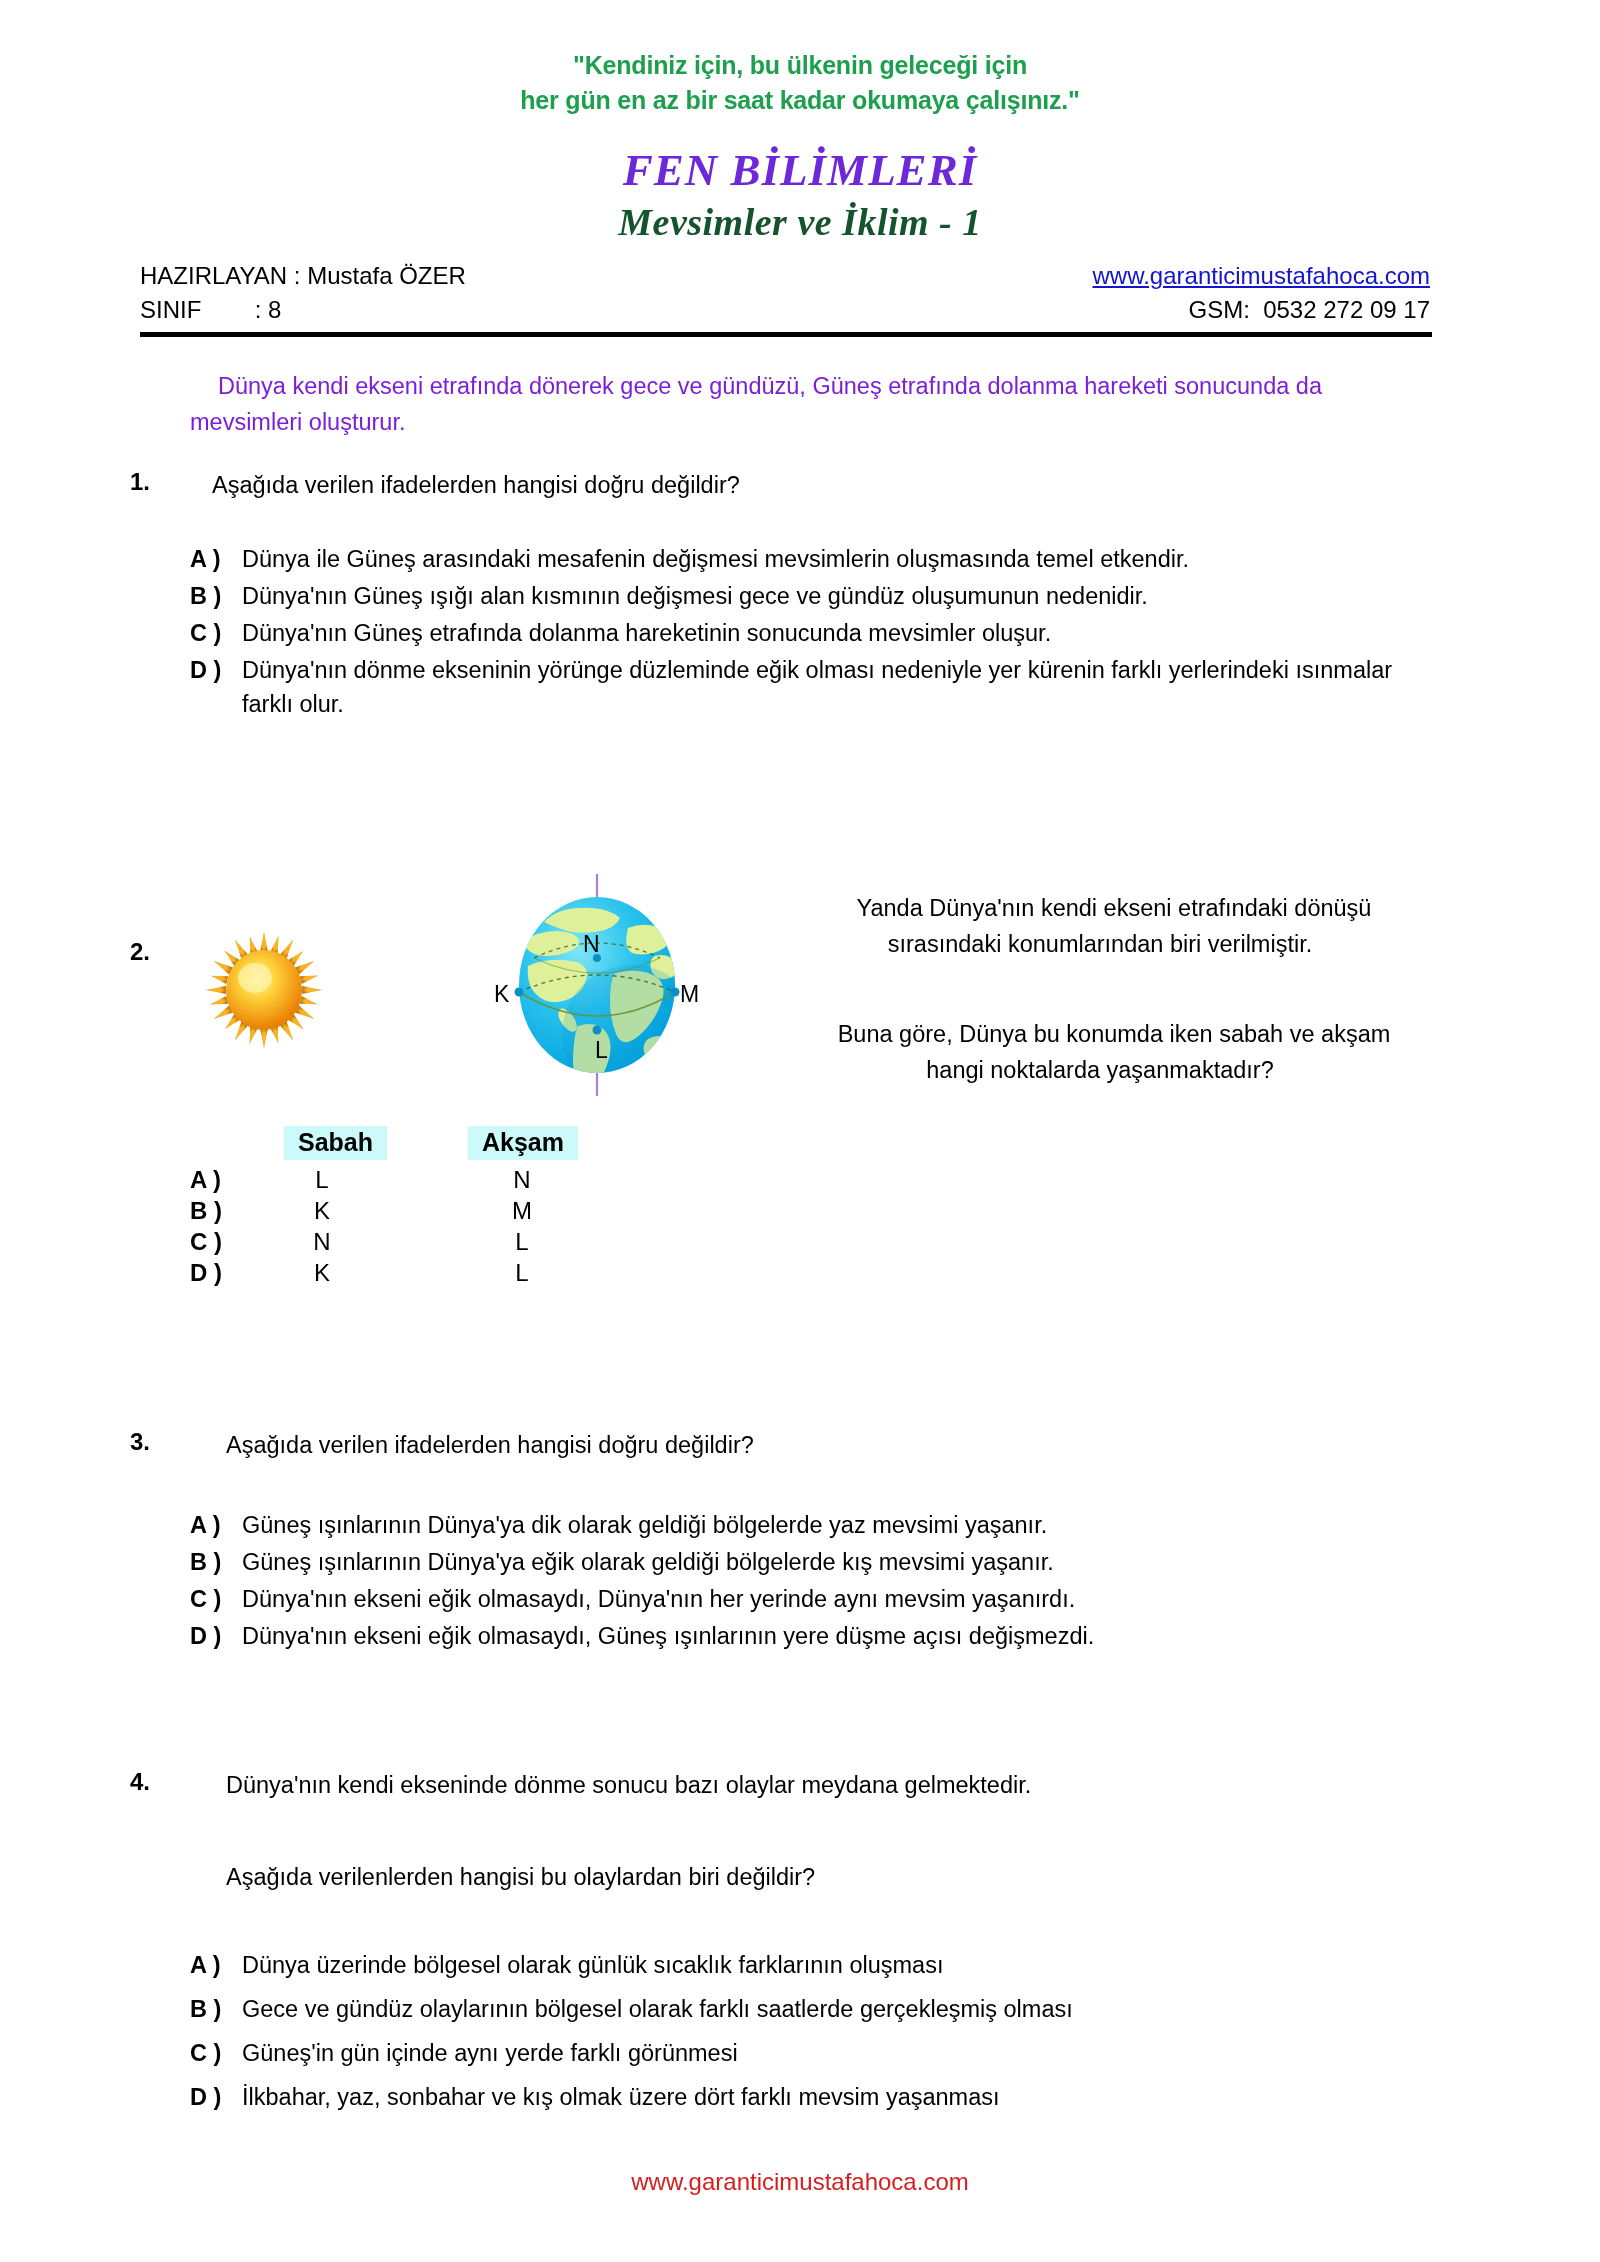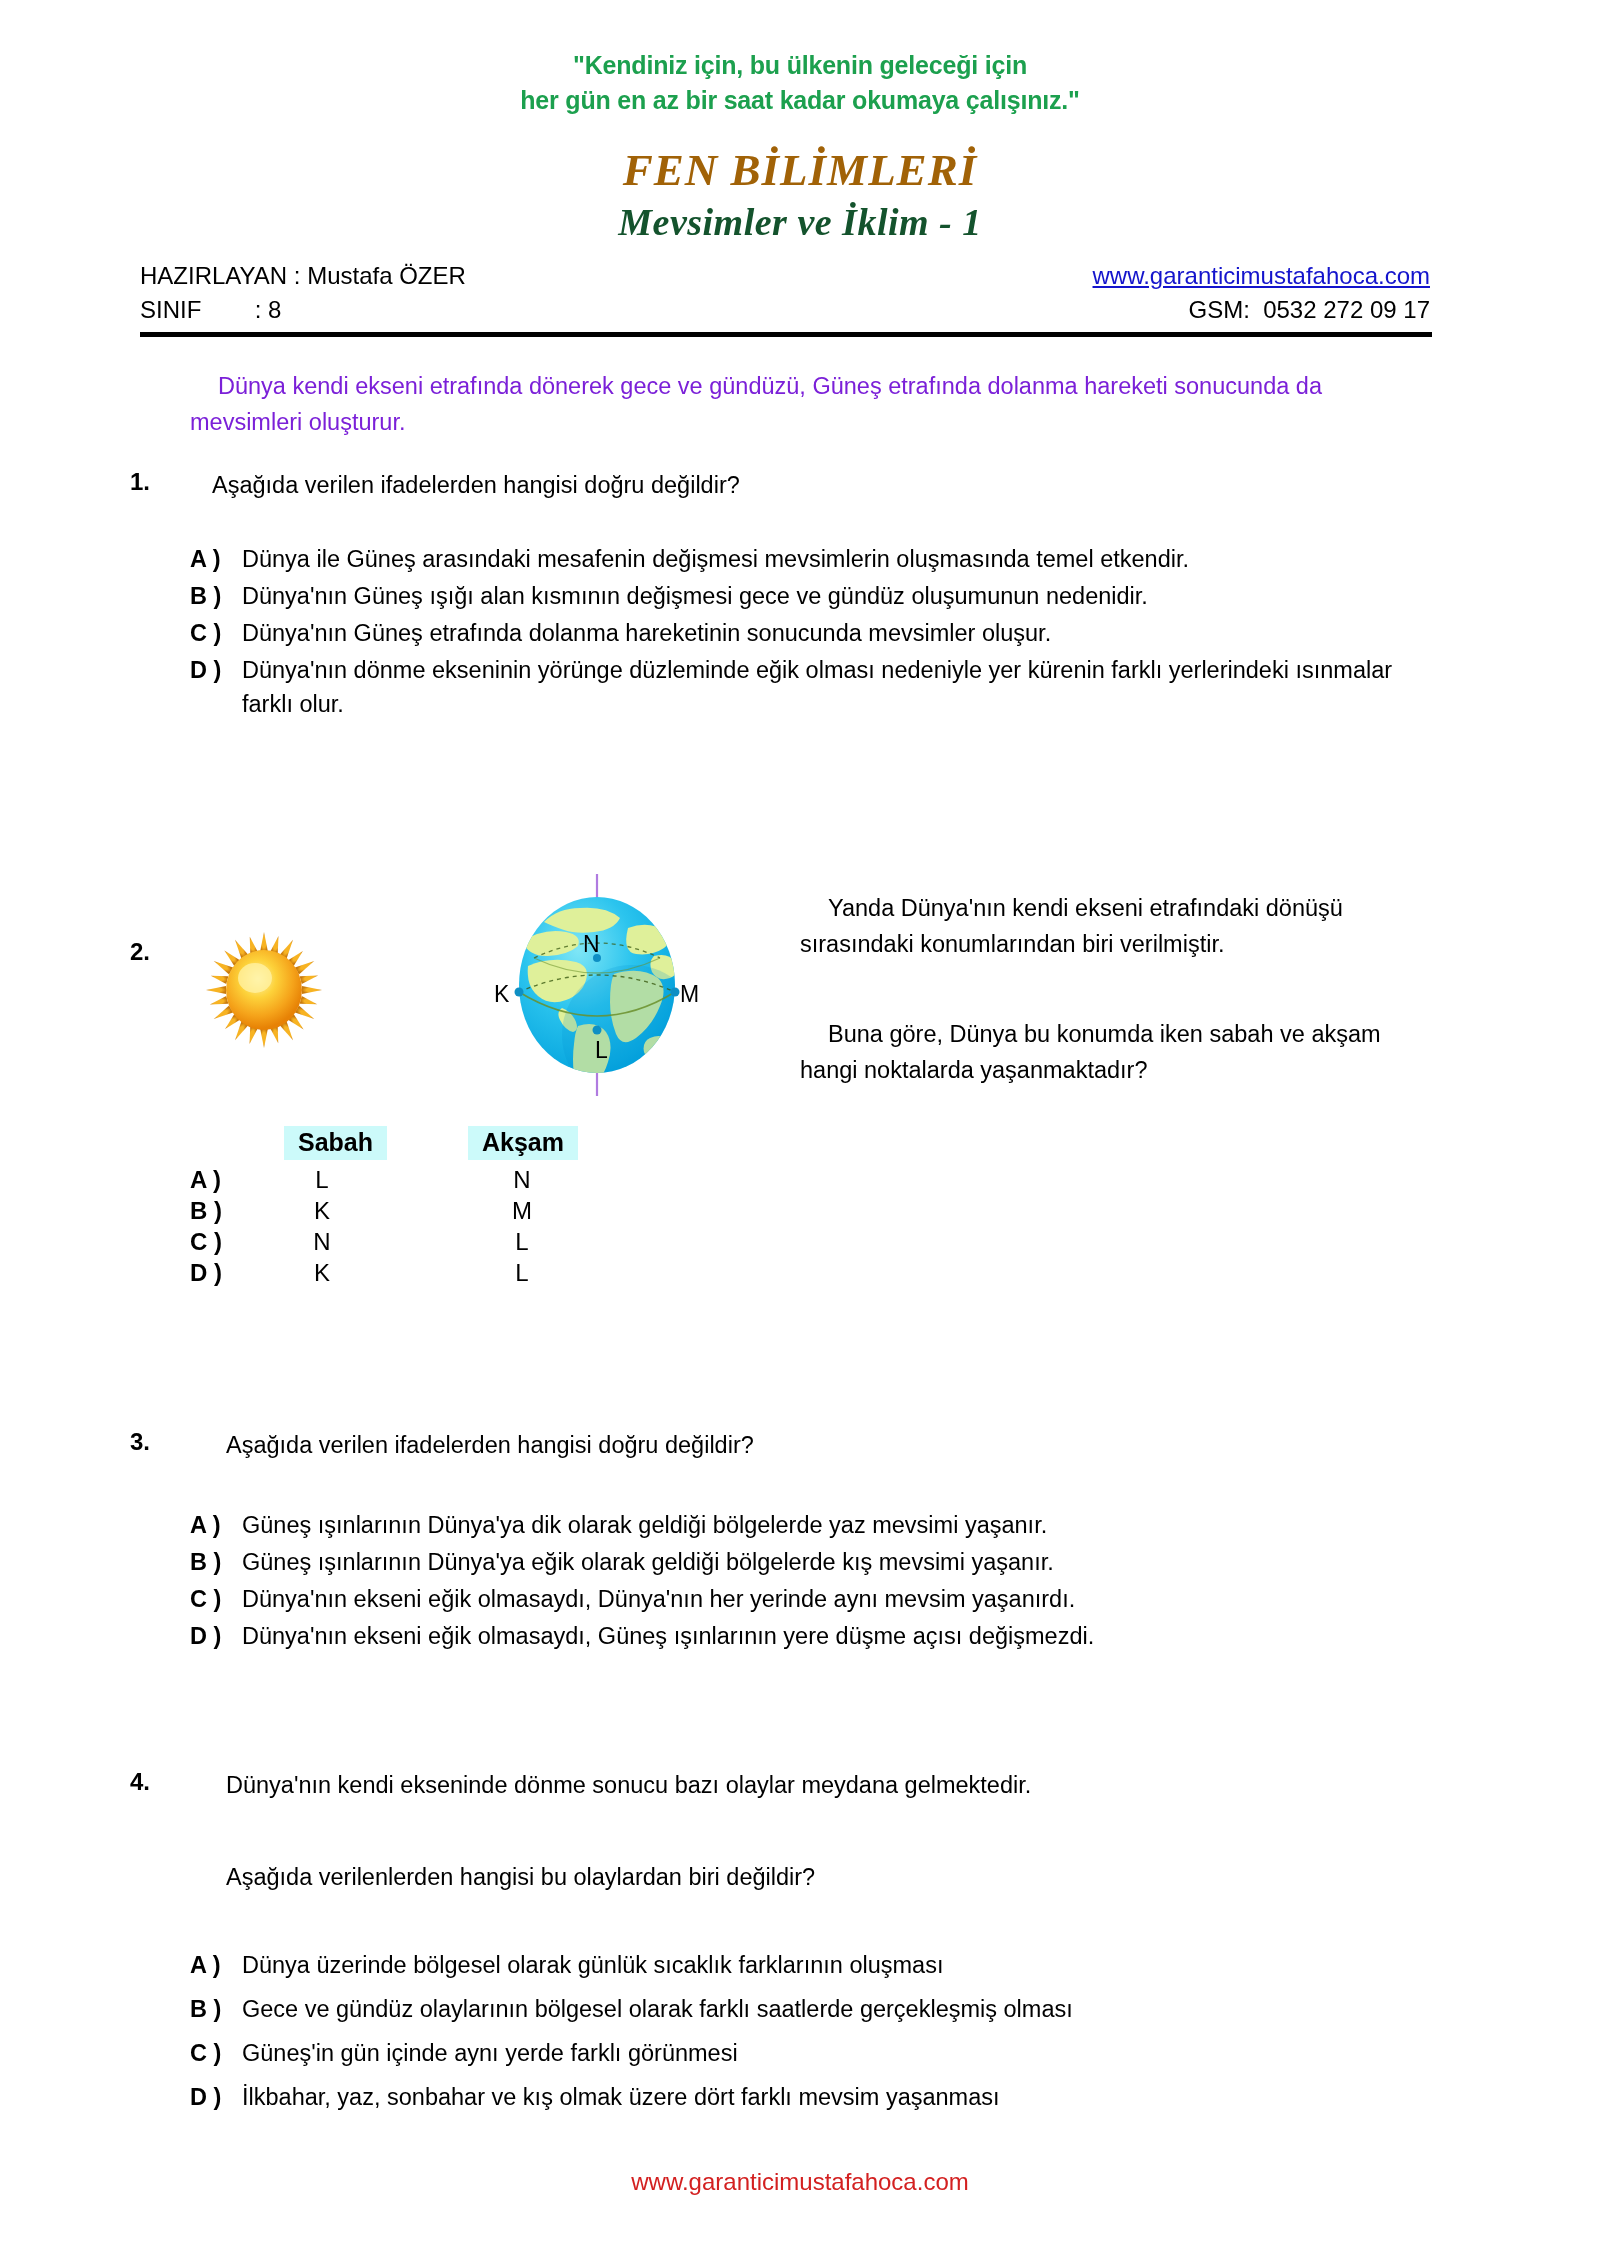--- a/index.html
+++ b/index.html
@@ -38,21 +38,21 @@
   .main-title {
     position: absolute;
     left: 0;
     top: 144px;
     width: 1600px;
     text-align: center;
     font-family: "Liberation Serif", serif;
     font-style: italic;
     font-weight: bold;
     font-size: 45px;
-    color: #a16207;
+    color: #6d28d9;
     letter-spacing: 1px;
   }
   .sub-title {
     position: absolute;
     left: 0;
     top: 200px;
     width: 1600px;
     text-align: center;
     font-family: "Liberation Serif", serif;
     font-style: italic;
@@ -159,20 +159,21 @@
     position: absolute;
     left: 800px;
     top: 890px;
     width: 600px;
     font-size: 23.5px;
     line-height: 36px;
   }
   .q2-text p {
     margin: 0;
     text-indent: 28px;
+    text-align: center;
   }
   .q2-text p.second {
     margin-top: 54px;
   }
 
   
   .ans-table {
     position: absolute;
     left: 190px;
     top: 1126px;

